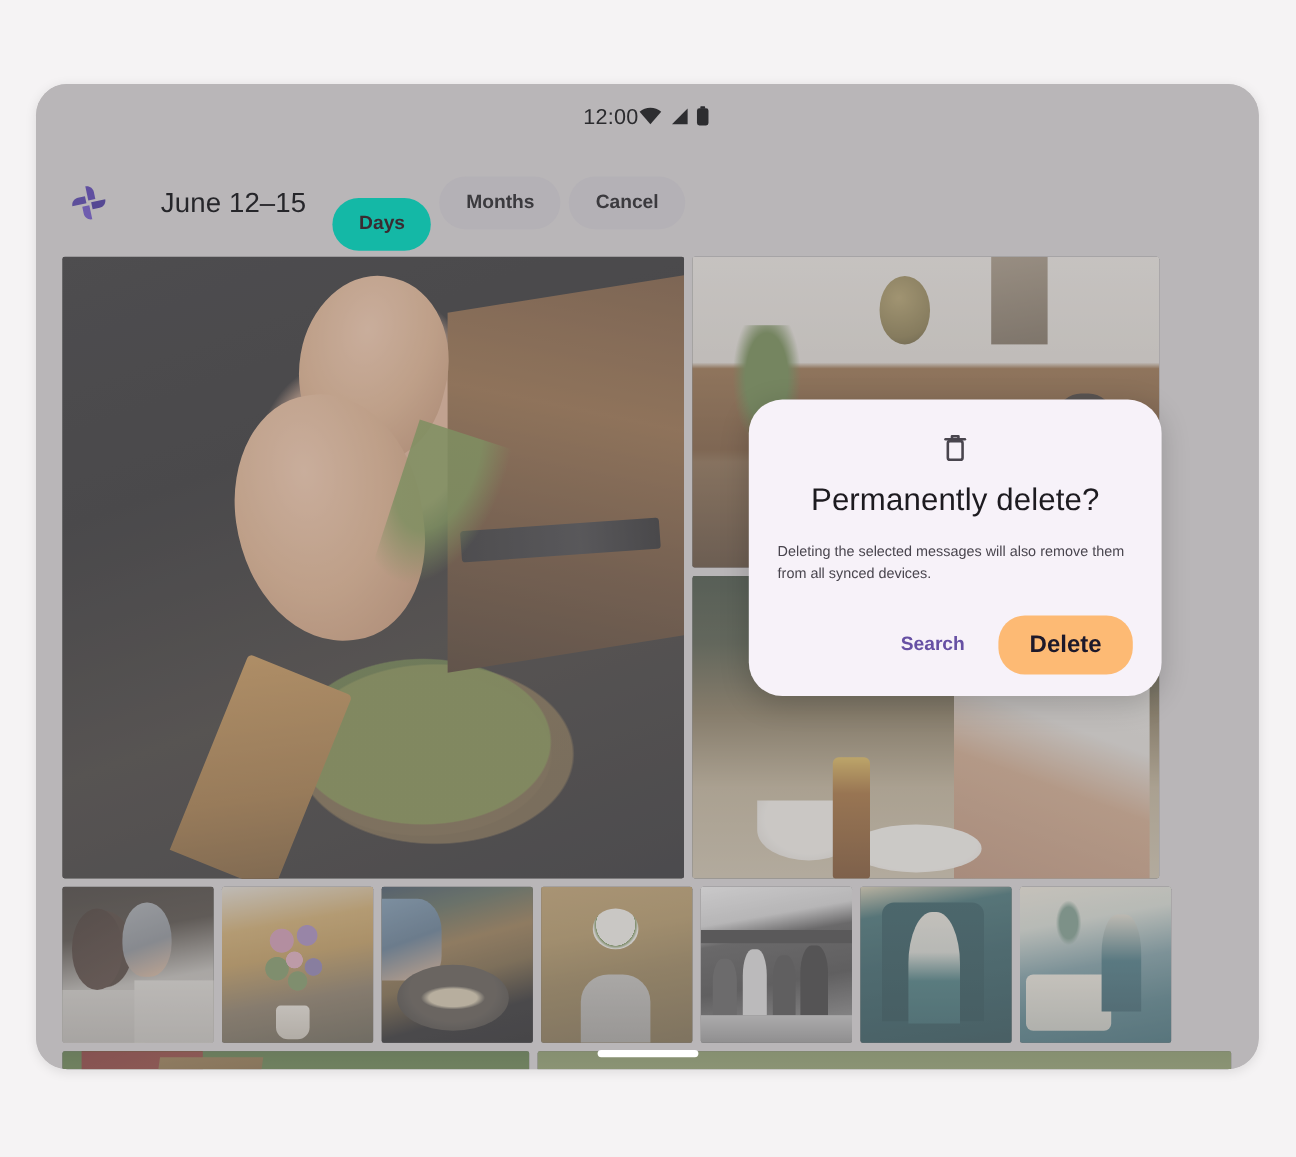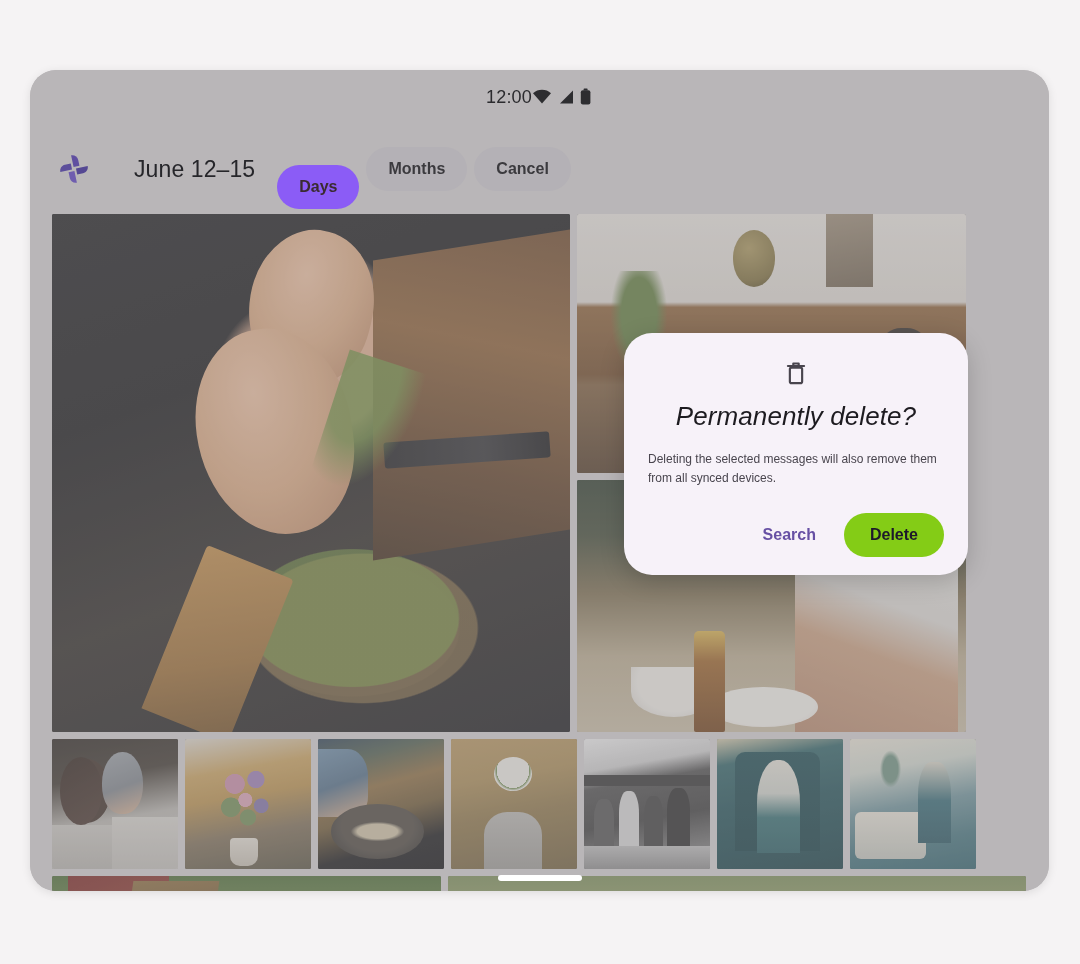--- a/index.html
+++ b/index.html
@@ -104,21 +104,21 @@
     align-items: center;
     justify-content: center;
     font-size: 16px;
     font-weight: 600;
     color: #3b3a3e;
     background: #b4b1b6;
     border: none;
     white-space: nowrap;
   }
   .chip.selected {
-    background: #8b5cf6;
+    background: #14b8a6;
     color: #3a2b31;
     margin-top: 36px;
   }
 
   .searchbar {
     margin-left: auto;
     width: 308px;
     height: 52px;
     border-radius: 26px;
     background: #c2bfc3;
@@ -398,21 +398,20 @@
     display: flex;
     justify-content: center;
     margin-bottom: 14px;
   }
   .dialog-title {
     font-size: 26px;
     color: #1d1b20;
     text-align: center;
     margin-bottom: 18px;
     letter-spacing: 0.1px;
-    font-style: italic;
   }
   .dialog-body {
     font-size: 12px;
     line-height: 1.55;
     color: #49454e;
     margin-bottom: 26px;
   }
   .dialog-actions {
     display: flex;
     justify-content: flex-end;
@@ -424,24 +423,24 @@
     border: none;
     font-family: inherit;
     font-size: 16px;
     font-weight: 600;
     color: #6750a4;
     padding: 11px 22px;
     border-radius: 22px;
     cursor: pointer;
   }
   .btn-tonal {
-    background: #84cc16;
+    background: #fdba74;
     border: none;
     font-family: inherit;
-    font-size: 16px;
+    font-size: 20px;
     font-weight: 700;
     color: #1d192b;
     padding: 13px 26px;
     border-radius: 22px;
     cursor: pointer;
   }
 </style>
 </head>
 <body>
 

